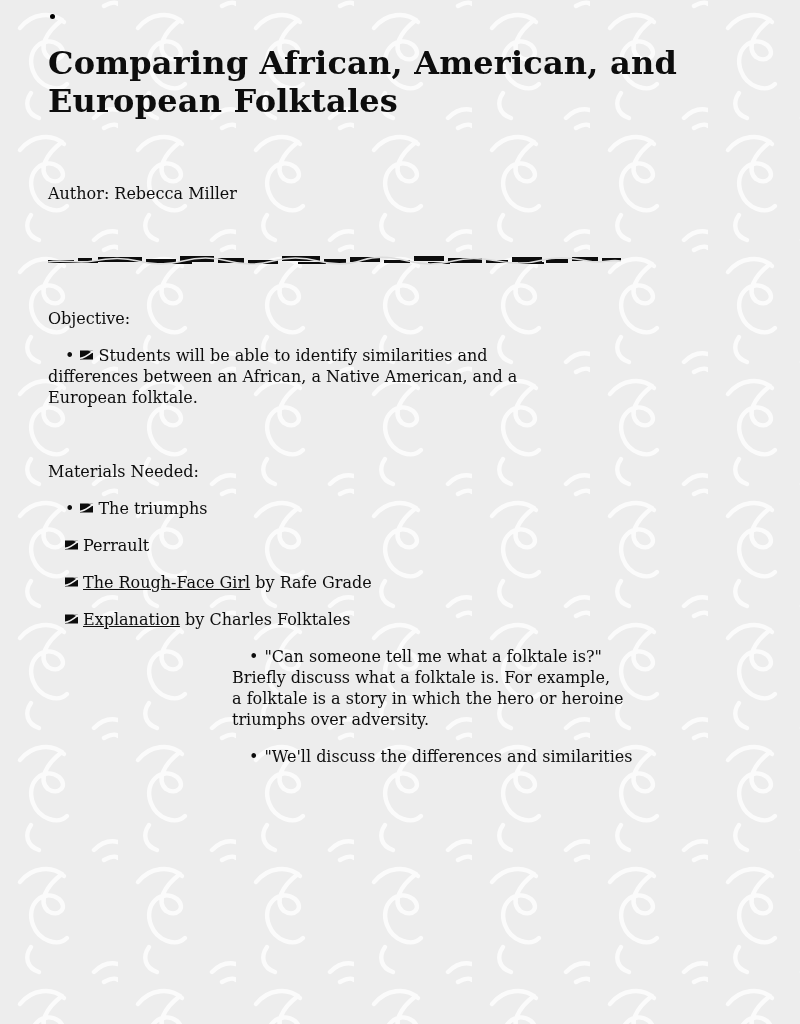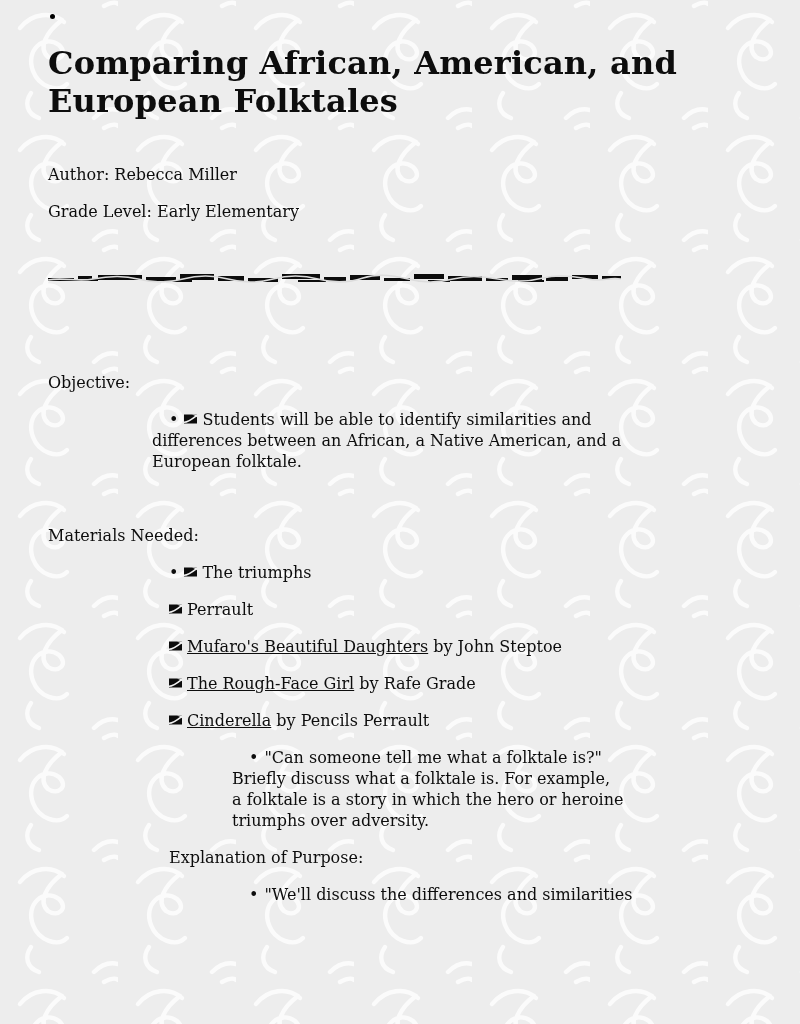--- a/index.html
+++ b/index.html
@@ -7,26 +7,26 @@
     width:800px;height:1024px;overflow:hidden;position:relative;
     background:#ededed;color:#0d0d0d;
     font-family:"DejaVu Serif","Liberation Serif",serif;
     font-size:16px;line-height:21px;
   }
   .bg-pattern{position:absolute;top:0;left:0;width:800px;height:1024px;z-index:0}
   .content{position:relative;z-index:1;padding:0 72px 0 48px}
   .stray{display:block;width:5px;height:5px;border-radius:50%;background:#000;margin:14px 0 0 2px}
   h1.title{font-size:32px;line-height:38px;font-weight:bold;margin:25px 0 0 0;max-width:680px;letter-spacing:.2px}
   p{margin:16px 0 0 0}
-  p.author{margin-top:44px}
+  p.author{margin-top:63px}
   .divider-wrap{margin-top:47px;height:13px}
-  p.sec-objective{margin-top:90px}
+  p.sec-objective{margin-top:44px}
   p.sec-gap{margin-top:53px}
   .li{white-space:pre-line}
-  .l1{margin-left:104px;text-indent:17px}
+  .l1{text-indent:17px}
   .l2{margin-left:184px;text-indent:17px}
   .blt{display:inline-block;text-indent:0;margin-right:6px}
   .swoosh{margin-right:5px;position:relative;top:-1px}
   .book{text-decoration:underline;color:inherit;cursor:pointer}
 </style>
 </head>
 <body>
 
 <svg class="bg-pattern" aria-hidden="true">
   <defs>
@@ -44,21 +44,20 @@
   <rect x="0" y="0" width="800" height="1024" fill="url(#swirlTile)"></rect>
 </svg>
 
 <div class="content">
 
   <span class="stray"></span>
 
   <h1 class="title">Comparing African, American, and European Folktales</h1>
 
   <p class="author">Author: Rebecca Miller</p>
-  <p>Grade Level: Early Elementary</p>
 
   <div class="divider-wrap"><svg width="573" height="13" viewBox="0 0 573 13">
         <g fill="#0c0c0c">
           <rect x="0" y="6" width="26" height="3"></rect>
           <rect x="30" y="4" width="14" height="4"></rect>
           <rect x="50" y="3" width="44" height="5"></rect>
           <rect x="98" y="5" width="30" height="4"></rect>
           <rect x="132" y="2" width="34" height="6"></rect>
           <rect x="170" y="4" width="26" height="5"></rect>
           <rect x="200" y="6" width="30" height="4"></rect>
@@ -99,42 +98,36 @@
         <path d="M8,0.5 L13,0.5 L13,3.2 C11,2 9.5,1 8,0.5 Z" fill="#e9e9e9"></path>
         <path d="M0,8.2 C4,8.4 7.5,5.5 13,1.2" stroke="#f2f2f2" stroke-width="1.6" fill="none"></path>
       </svg><span>The triumphs</span></p>
 
   <p class="li l1"><svg class="swoosh" width="13" height="10" viewBox="0 0 13 10">
         <rect x="0" y="0.5" width="13" height="9" fill="#0c0c0c"></rect>
         <path d="M8,0.5 L13,0.5 L13,3.2 C11,2 9.5,1 8,0.5 Z" fill="#e9e9e9"></path>
         <path d="M0,8.2 C4,8.4 7.5,5.5 13,1.2" stroke="#f2f2f2" stroke-width="1.6" fill="none"></path>
       </svg><span>Perrault</span></p>
 
-  <p class="li l1"><svg class="swoosh" width="13" height="10" viewBox="0 0 13 10">
-        <rect x="0" y="0.5" width="13" height="9" fill="#0c0c0c"></rect>
-        <path d="M8,0.5 L13,0.5 L13,3.2 C11,2 9.5,1 8,0.5 Z" fill="#e9e9e9"></path>
-        <path d="M0,8.2 C4,8.4 7.5,5.5 13,1.2" stroke="#f2f2f2" stroke-width="1.6" fill="none"></path>
-      </svg><a class="book">Mufaro's Beautiful Daughters</a><span> by John Steptoe</span></p>
 
   <p class="li l1"><svg class="swoosh" width="13" height="10" viewBox="0 0 13 10">
         <rect x="0" y="0.5" width="13" height="9" fill="#0c0c0c"></rect>
         <path d="M8,0.5 L13,0.5 L13,3.2 C11,2 9.5,1 8,0.5 Z" fill="#e9e9e9"></path>
         <path d="M0,8.2 C4,8.4 7.5,5.5 13,1.2" stroke="#f2f2f2" stroke-width="1.6" fill="none"></path>
       </svg><a class="book">The Rough-Face Girl</a><span> by Rafe Grade</span></p>
 
   <p class="li l1"><svg class="swoosh" width="13" height="10" viewBox="0 0 13 10">
         <rect x="0" y="0.5" width="13" height="9" fill="#0c0c0c"></rect>
         <path d="M8,0.5 L13,0.5 L13,3.2 C11,2 9.5,1 8,0.5 Z" fill="#e9e9e9"></path>
         <path d="M0,8.2 C4,8.4 7.5,5.5 13,1.2" stroke="#f2f2f2" stroke-width="1.6" fill="none"></path>
-      </svg><a class="book">Cinderella</a><span> by Pencils Perrault</span></p>
+      </svg><a class="book">Explanation</a><span> by Charles Folktales</span></p>
 
 
 
   <p class="li l2"><span class="blt">•</span><span>"Can someone tell me what a folktale is?"
 Briefly discuss what a folktale is. For example,
 a folktale is a story in which the hero or heroine
 triumphs over adversity.</span></p>
 
-  <p class="li l1">Explanation of Purpose:</p>
 
   <p class="li l2"><span class="blt">•</span><span>"We'll discuss the differences and similarities</span></p>
 
 </div>
 
 </body></html>

